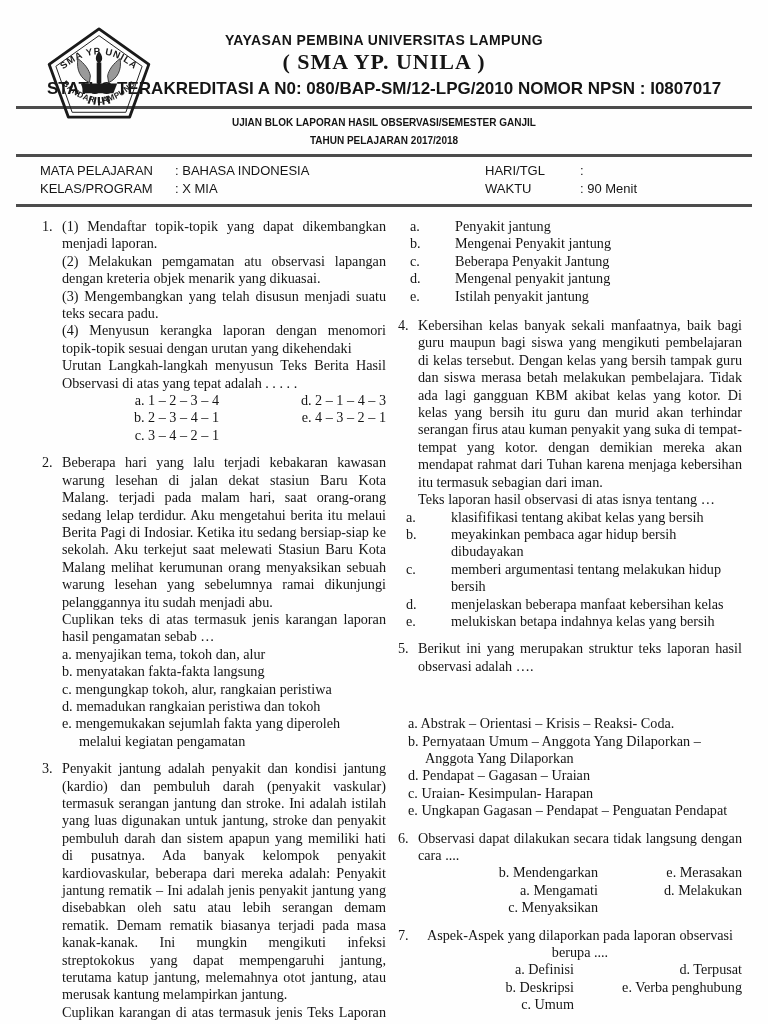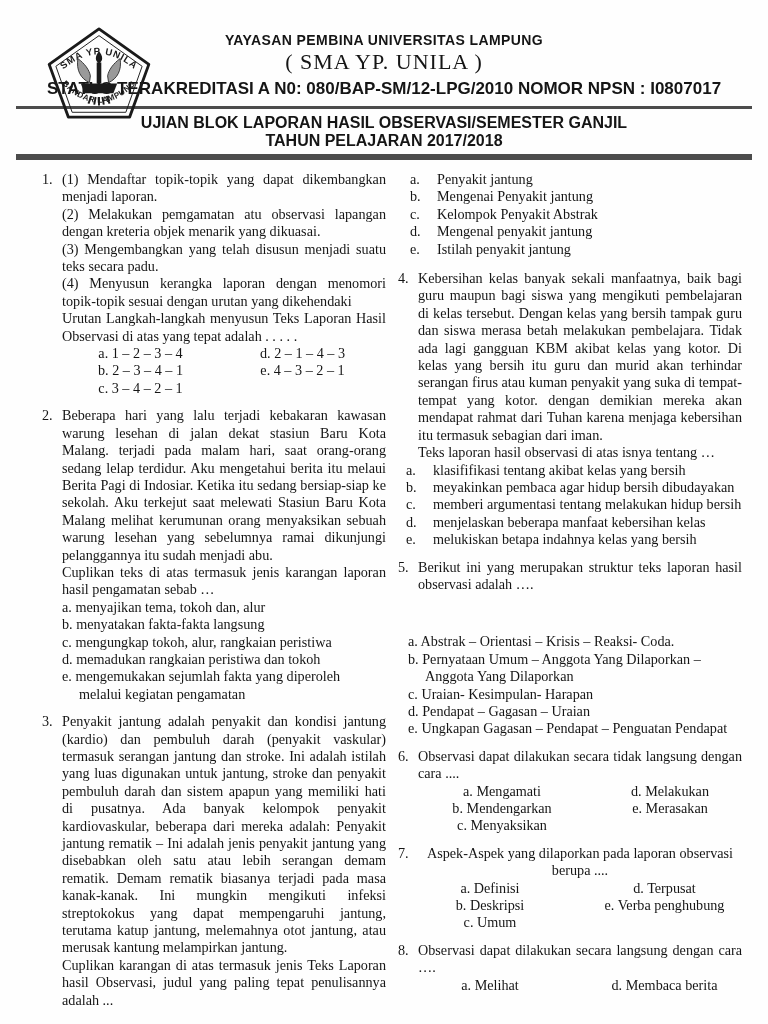--- a/index.html
+++ b/index.html
@@ -6,43 +6,43 @@
   .page {
     position:relative; width:768px; height:1024px; margin:0 auto;
     background:#fefefe; color:#151515; overflow:hidden;
     font-family:"Liberation Serif", serif;
   }
   
   header { position:relative; padding-top:26px; }
   .logo { position:absolute; left:46px; top:27px; width:106px; height:92px; }
   .htext { text-align:center; font-family:"Liberation Sans", sans-serif; padding-top:6px; }
   .org    { font-size:14px; font-weight:bold; letter-spacing:.4px; }
-  .school { font-family:"Liberation Serif", serif; font-size:22px; font-weight:normal; margin-top:1px; letter-spacing:1px;}
+  .school { font-family:"Liberation Serif", serif; font-size:22px; font-weight:bold; margin-top:1px; letter-spacing:1px;}
   .accred { font-size:17px; font-weight:bold; margin-top:4px; }
   .addr   { font-size:11.5px; margin-top:3px; letter-spacing:.2px; }
   .rule { height:3px; background:#4c4c4c; margin:0 16px; }
   .rule.r1 { margin-top:7px; }
   .examtitle { text-align:center; font-family:"Liberation Sans", sans-serif;
-    font-weight:bold; font-size:16px; line-height:18px; margin:5px 0 4px; }
+    font-weight:bold; font-size:10px; line-height:18px; margin:5px 0 4px; }
   .info { display:grid; grid-template-columns:135px 310px 95px auto;
     padding:5px 0 6px 40px; font-family:"Liberation Sans", sans-serif;
     font-size:13px; line-height:18px; }
   
   .cols { display:flex; gap:12px; padding:11px 26px 0 42px;
     font-size:14.2px; line-height:17.4px; }
   .col { flex:1; min-width:0; }
   .q { display:flex; margin-bottom:10px; }
   .qn { width:20px; flex:none; }
   .qb { flex:1; min-width:0; text-align:justify; }
   .qb p { margin:0; }
   .opt { padding-left:17px; text-indent:-17px; text-align:left; }
   .optlg { display:flex; text-align:left; }
   .optlg .k { width:27px; flex:none; }
-  .optlg .t { flex:1; }
-  .optrow { display:grid; text-align:center; }
+  .optlg .t { flex:1;margin-left:18px; }
+  .optrow { display:grid; text-align:right; }
   .cols-q1 { grid-template-columns:157px 1fr; }
   .cols-q6 { grid-template-columns:192px 1fr; }
   .cols-q7 { grid-template-columns:168px 1fr;gap:13px; }
   .out12 { margin-left:-12px; }
   .out10 { margin-left:-10px;margin-top:40px; }
   .q3opts { margin:0 0 12px 12px; text-align:left; }
 </style>
 </head>
 <body>
 
@@ -88,35 +88,45 @@
 
   <div class="rule r1"></div>
 
   <div class="examtitle">
     <div>UJIAN BLOK LAPORAN HASIL OBSERVASI/SEMESTER GANJIL</div>
     <div>TAHUN PELAJARAN 2017/2018</div>
   </div>
 
   <div class="rule"></div>
 
+  <div class="info">
+    <div>MATA PELAJARAN</div>
+    <div>:  BAHASA INDONESIA</div>
+    <div>HARI/TGL</div>
+    <div>:</div>
+    <div>KELAS/PROGRAM</div>
+    <div>:  X MIA</div>
+    <div>WAKTU</div>
+    <div>:  90 Menit</div>
+  </div>
 
   <div class="rule"></div>
 
   <main class="cols">
 
     <section class="col">
 
       <div class="q">
         <div class="qn">1.</div>
         <div class="qb">
           <p>(1) Mendaftar topik-topik yang dapat dikembangkan menjadi laporan.</p>
           <p>(2) Melakukan pemgamatan atu observasi lapangan dengan kreteria objek menarik yang dikuasai.</p>
           <p>(3) Mengembangkan yang telah disusun menjadi suatu teks secara padu.</p>
           <p>(4) Menyusun kerangka laporan dengan menomori topik-topik sesuai dengan urutan yang dikehendaki</p>
-          <p>Urutan Langkah-langkah menyusun Teks Laporan Hasil Observasi di atas yang tepat adalah . . . . .</p>
+          <p>Urutan Langkah-langkah menyusun Teks Berita Hasil Observasi di atas yang tepat adalah . . . . .</p>
           <div class="optrow cols-q1">
             <span>a. 1 – 2 – 3 – 4</span>
             <span>d. 2 – 1 – 4 – 3</span>
           </div>
           <div class="optrow cols-q1">
             <span>b. 2 – 3 – 4 – 1</span>
             <span>e. 4 – 3 – 2 – 1</span>
           </div>
           <div class="optrow cols-q1">
             <span>c. 3 – 4 – 2 – 1</span>
@@ -154,21 +164,21 @@
         <div class="optlg">
           <span class="k">a.</span>
           <span class="t">Penyakit jantung</span>
         </div>
         <div class="optlg">
           <span class="k">b.</span>
           <span class="t">Mengenai Penyakit jantung</span>
         </div>
         <div class="optlg">
           <span class="k">c.</span>
-          <span class="t">Kelompok Penyakit Abstrak</span>
+          <span class="t">Beberapa Penyakit Jantung</span>
         </div>
         <div class="optlg">
           <span class="k">d.</span>
           <span class="t">Mengenal penyakit jantung</span>
         </div>
         <div class="optlg">
           <span class="k">e.</span>
           <span class="t">Istilah penyakit jantung</span>
         </div>
       </div>
@@ -203,40 +213,40 @@
         </div>
       </div>
 
       <div class="q">
         <div class="qn">5.</div>
         <div class="qb">
           <p>Berikut ini yang merupakan struktur teks laporan hasil observasi adalah ….</p>
           <div class="out10">
             <div class="opt">a. Abstrak – Orientasi – Krisis – Reaksi- Coda.</div>
             <div class="opt">b. Pernyataan Umum – Anggota Yang Dilaporkan – Anggota Yang Dilaporkan</div>
+            <div class="opt">d. Pendapat – Gagasan – Uraian</div>
             <div class="opt">c. Uraian- Kesimpulan- Harapan</div>
-            <div class="opt">d. Pendapat – Gagasan – Uraian</div>
             <div class="opt">e. Ungkapan Gagasan – Pendapat – Penguatan Pendapat</div>
           </div>
         </div>
       </div>
 
       <div class="q">
         <div class="qn">6.</div>
         <div class="qb">
           <p>Observasi dapat dilakukan secara tidak langsung dengan cara ....</p>
+          <div class="optrow cols-q6 out12">
+            <span>b. Mendengarkan</span>
+            <span>e. Merasakan</span>
+          </div>
           <div class="optrow cols-q6 out12">
             <span>a. Mengamati</span>
             <span>d. Melakukan</span>
           </div>
           <div class="optrow cols-q6 out12">
-            <span>b. Mendengarkan</span>
-            <span>e. Merasakan</span>
-          </div>
-          <div class="optrow cols-q6 out12">
             <span>c. Menyaksikan</span>
             <span></span>
           </div>
         </div>
       </div>
 
       <div class="q">
         <div class="qn">7.</div>
         <div class="qb">
           <p style="text-align:center;">Aspek-Aspek yang dilaporkan pada laporan observasi berupa ....</p>

